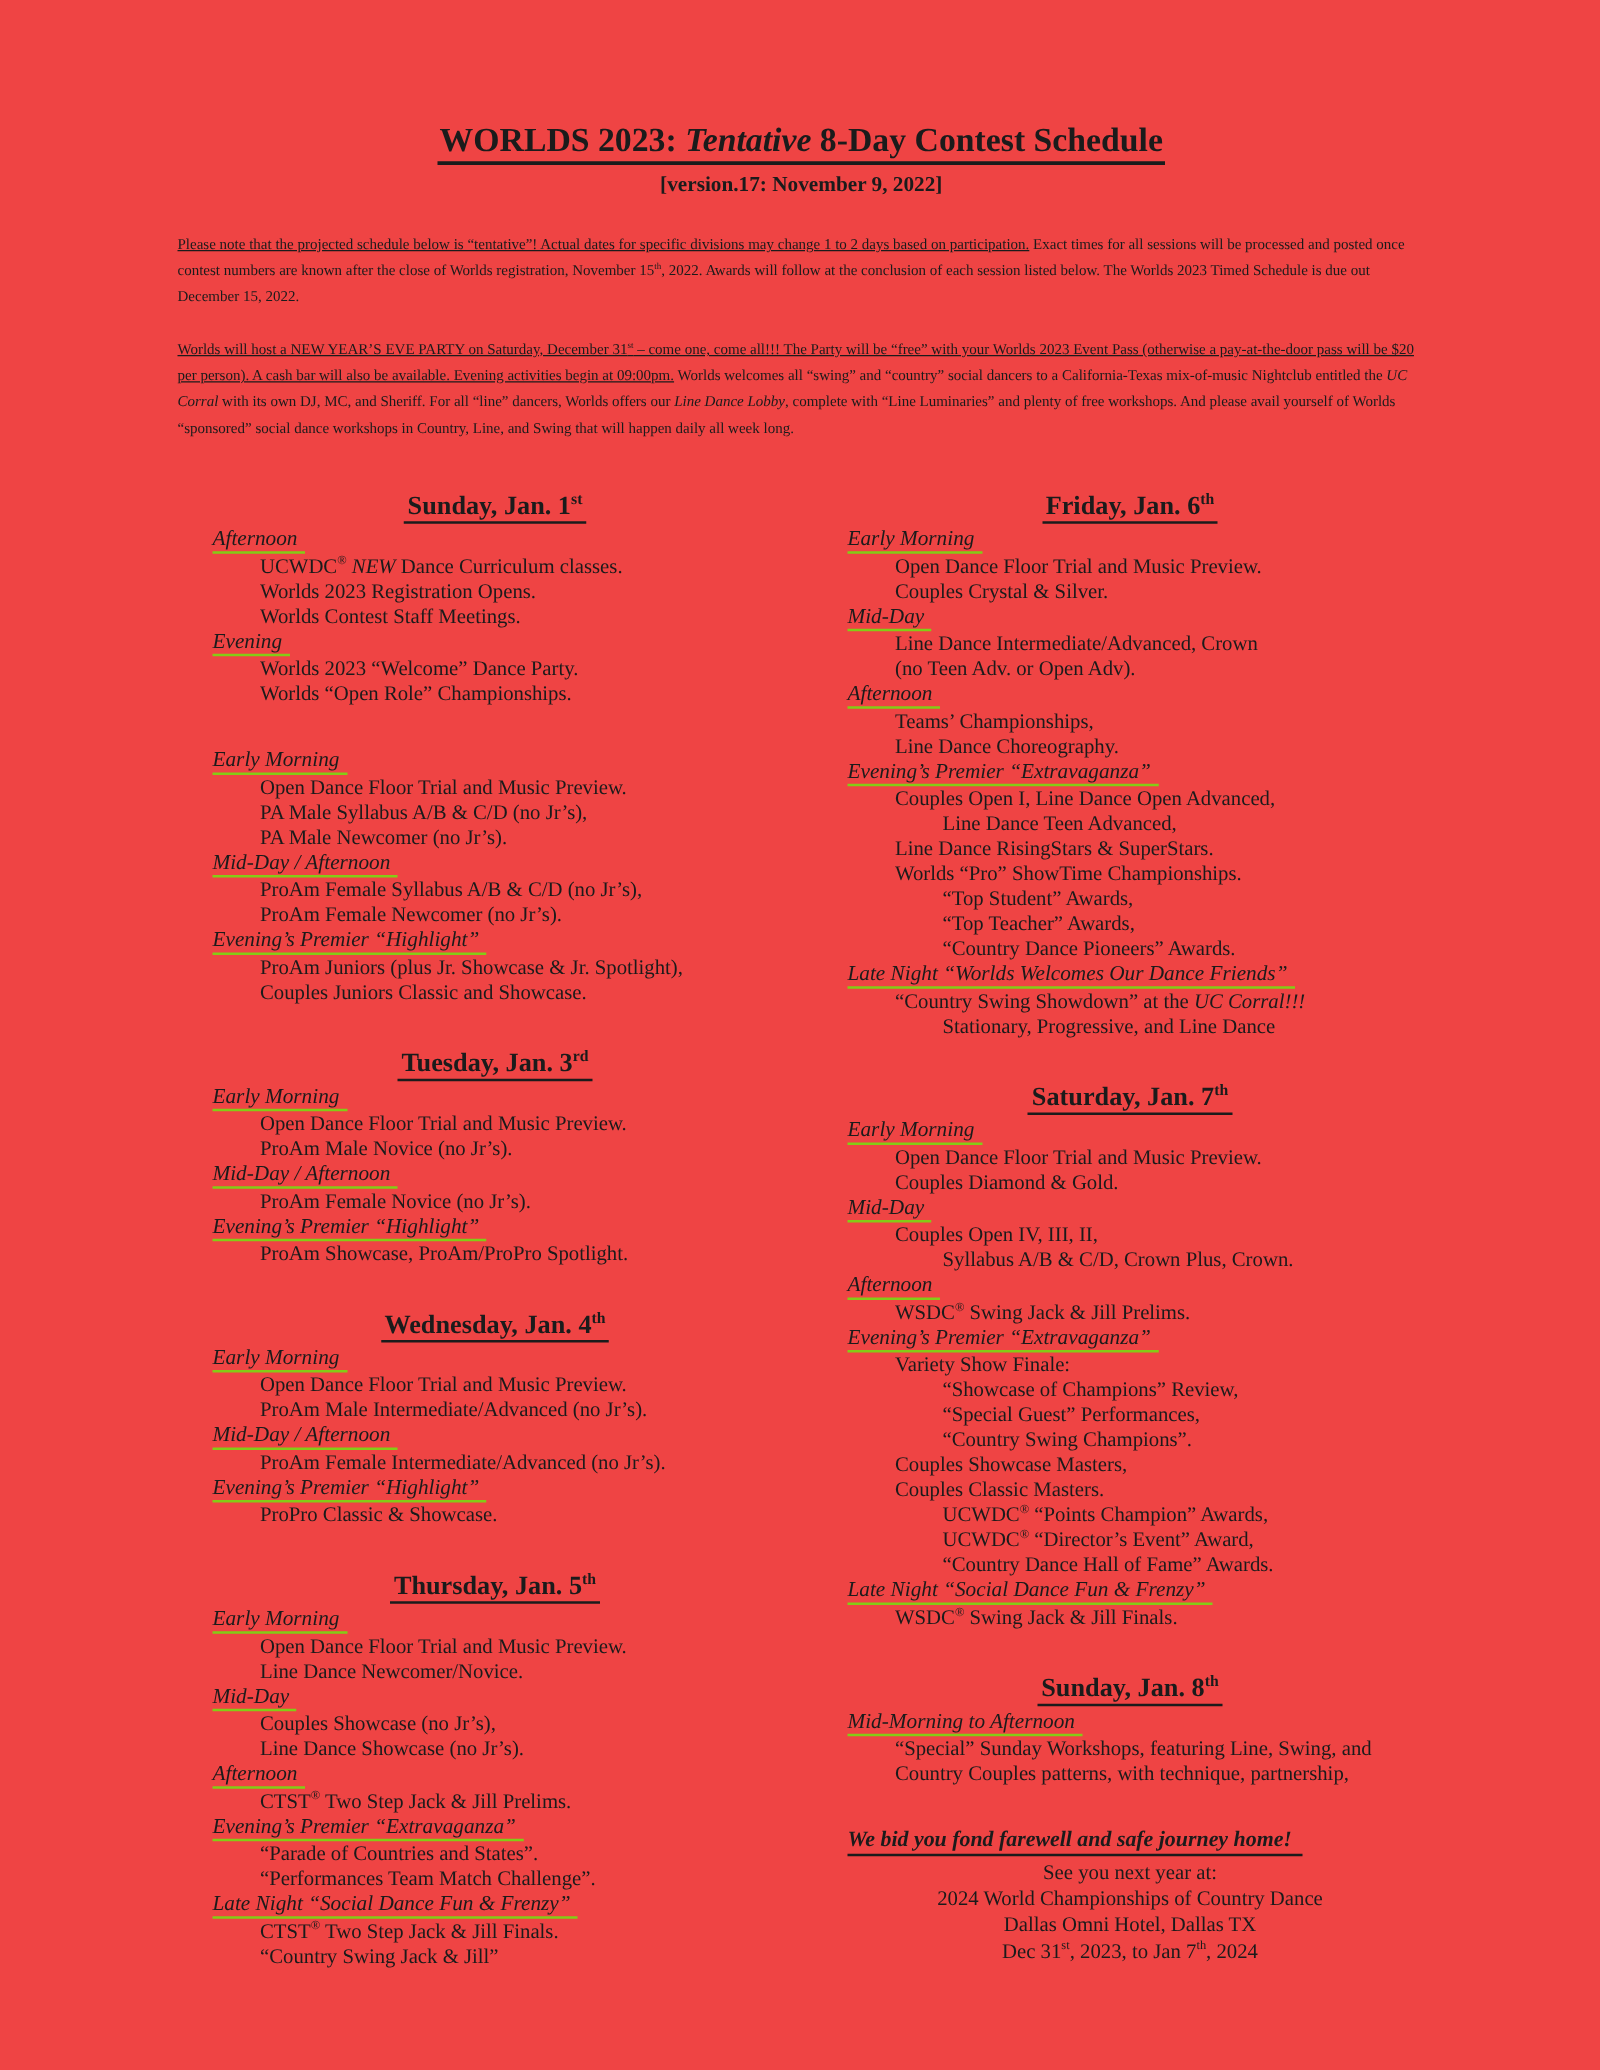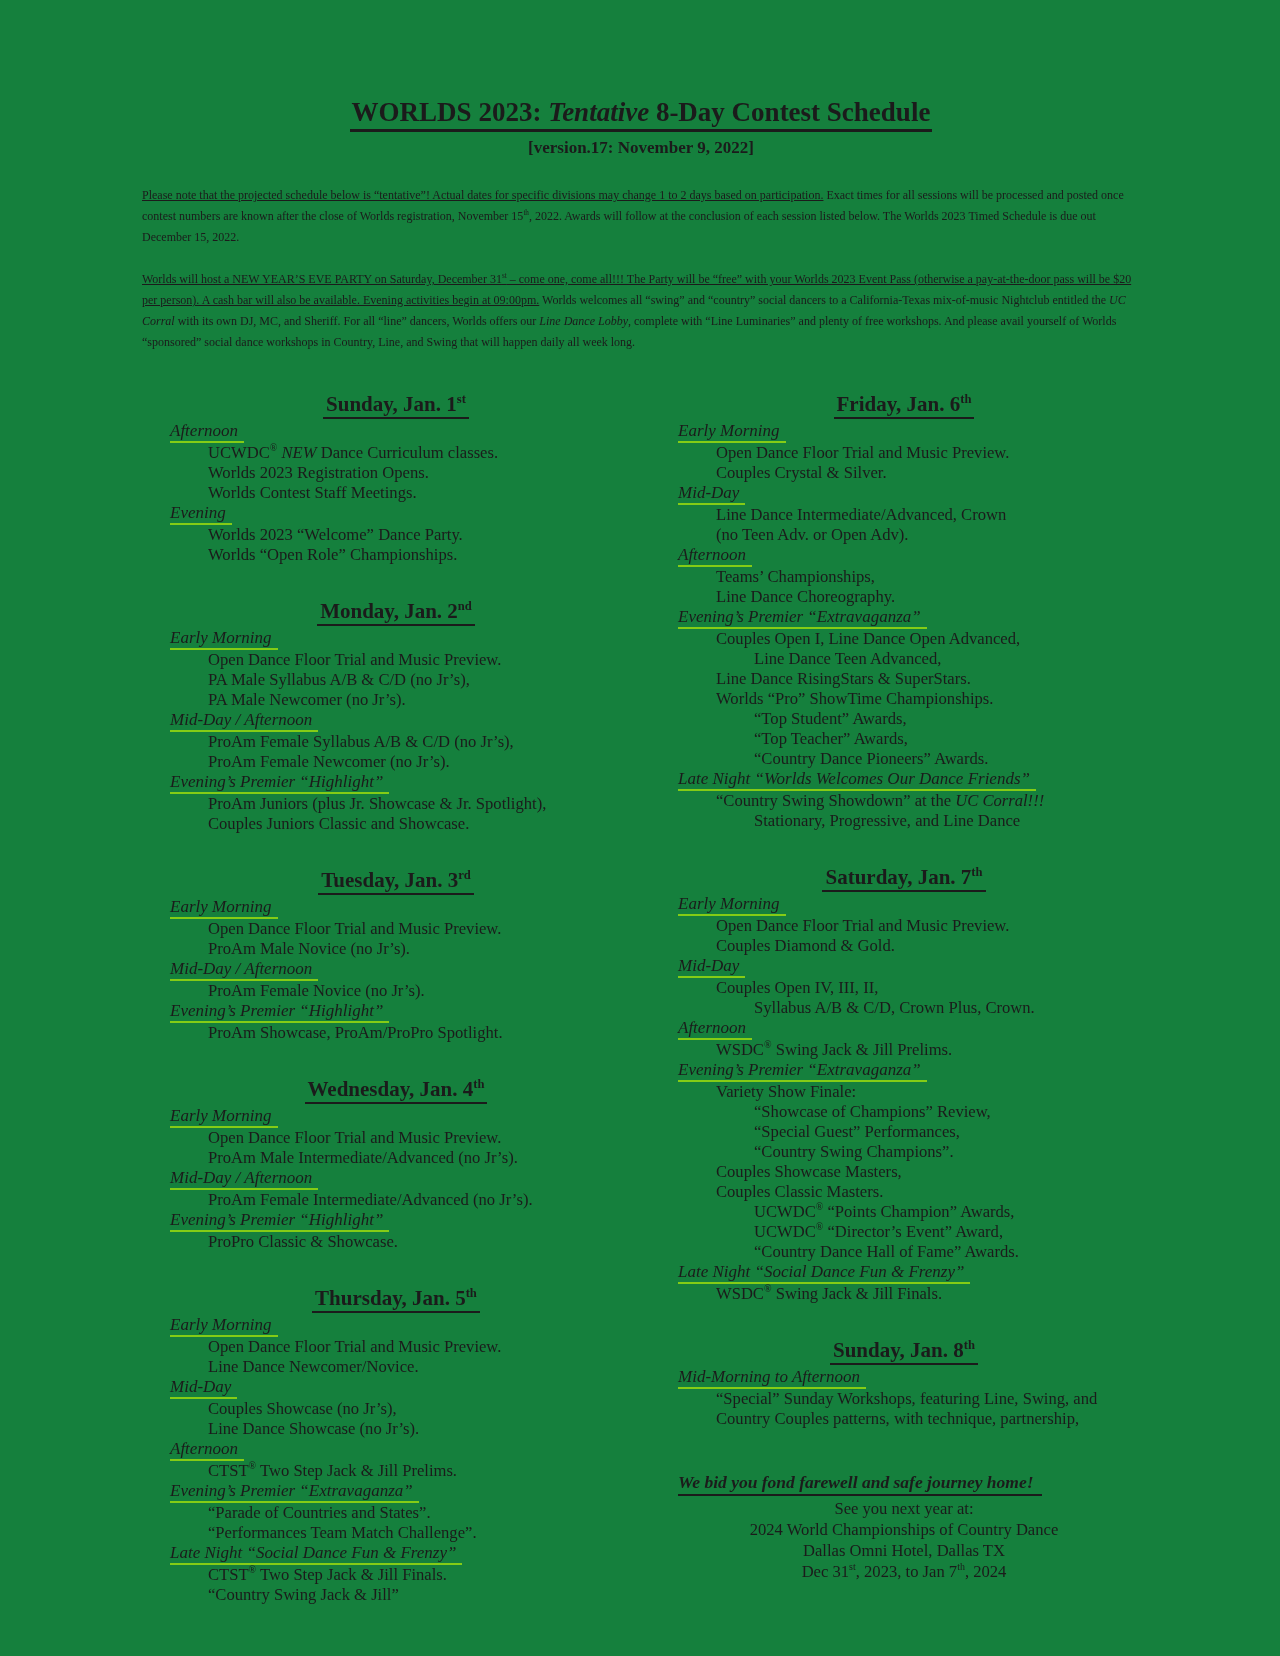--- a/index.html
+++ b/index.html
@@ -1,40 +1,40 @@
 <!DOCTYPE html>
 <html><head>
 <meta charset="utf-8">
 <style>
   html,body{margin:0;padding:0;background:#ffffff;}
   .page{
     width:1280px;height:1656px;box-sizing:border-box;
     padding:96px 140px 0 142px;overflow:hidden;
-    font-family:"Liberation Serif", serif;color:#1b1b1b;background:#15803d;
+    font-family:"Liberation Serif", serif;color:#1b1b1b;background:#ef4444;
   }
   .i{font-style:italic;}
   .u{text-decoration:underline;}
   sup{font-size:60%;line-height:0;}
   .title{text-align:center;font-size:27px;font-weight:bold;line-height:32px;}
   .title .hwrap{display:inline-block;border-bottom:3px solid #1b1b1b;padding:0 2px 1px 2px;}
   .version{text-align:center;font-weight:bold;font-size:17px;line-height:20px;margin-top:6px;}
   .para{font-size:12px;line-height:21px;margin:21px 0 0 0;}
   .para.first{margin-top:27px;}
   .cols{display:flex;margin-top:38px;}
   .col-left{width:452px;margin-left:28px;flex:none;}
   .col-right{width:452px;margin-left:56px;flex:none;}
   .day{margin-top:0;}
   .day + .day{margin-top:33px;}
   .day-heading{text-align:center;font-size:21px;font-weight:bold;line-height:26px;margin-bottom:2px;}
   .day-heading .hwrap{display:inline-block;border-bottom:2px solid #1b1b1b;padding:0 3px 0 3px;}
   .section-heading{font-size:17px;font-style:italic;line-height:20px;white-space:nowrap;}
   .section-heading .shwrap{display:inline-block;border-bottom:2px solid #84cc16;padding-right:6px;}
   .item{font-size:16.6px;line-height:20px;padding-left:38px;white-space:nowrap;}
   .item.ind2{padding-left:76px;}
-  .footer{margin-top:42px;}
+  .footer{margin-top:31px;}
   .farewell{font-size:17.5px;line-height:23px;font-style:italic;font-weight:bold;white-space:nowrap;}
   .farewell .shwrap{display:inline-block;border-bottom:2px solid #1b1b1b;padding-right:8px;}
   .footer-line{text-align:center;font-size:16.6px;line-height:21px;white-space:nowrap;}
   .footer-line.first{margin-top:2px;}
 </style>
 </head>
 <body>
 
 <div class="page">
   <div class="title">
@@ -49,21 +49,20 @@
           <div class="day-heading"><span class="hwrap"><span>Sunday, Jan. 1</span><sup>st</sup></span></div>
           <div class="section-heading"><span class="shwrap"><span>Afternoon</span></span></div>
           <div class="item"><span>UCWDC</span><sup>®</sup><span> </span><span class="i">NEW</span><span> Dance Curriculum classes.</span></div>
           <div class="item"><span>Worlds 2023 Registration Opens.</span></div>
           <div class="item"><span>Worlds Contest Staff Meetings.</span></div>
           <div class="section-heading"><span class="shwrap"><span>Evening</span></span></div>
           <div class="item"><span>Worlds 2023 “Welcome” Dance Party.</span></div>
           <div class="item"><span>Worlds “Open Role” Championships.</span></div>
         </section>
         <section class="day">
-          <div class="day-heading"><span class="hwrap"><span>Monday, Jan. 2</span><sup>nd</sup></span></div>
           <div class="section-heading"><span class="shwrap"><span>Early Morning</span></span></div>
           <div class="item"><span>Open Dance Floor Trial and Music Preview.</span></div>
           <div class="item"><span>PA Male Syllabus A/B &amp; C/D (no Jr’s),</span></div>
           <div class="item"><span>PA Male Newcomer (no Jr’s).</span></div>
           <div class="section-heading"><span class="shwrap"><span>Mid-Day / Afternoon</span></span></div>
           <div class="item"><span>ProAm Female Syllabus A/B &amp; C/D (no Jr’s),</span></div>
           <div class="item"><span>ProAm Female Newcomer (no Jr’s).</span></div>
           <div class="section-heading"><span class="shwrap"><span>Evening’s Premier “Highlight”</span></span></div>
           <div class="item"><span>ProAm Juniors (plus Jr. Showcase &amp; Jr. Spotlight),</span></div>
           <div class="item"><span>Couples Juniors Classic and Showcase.</span></div>

